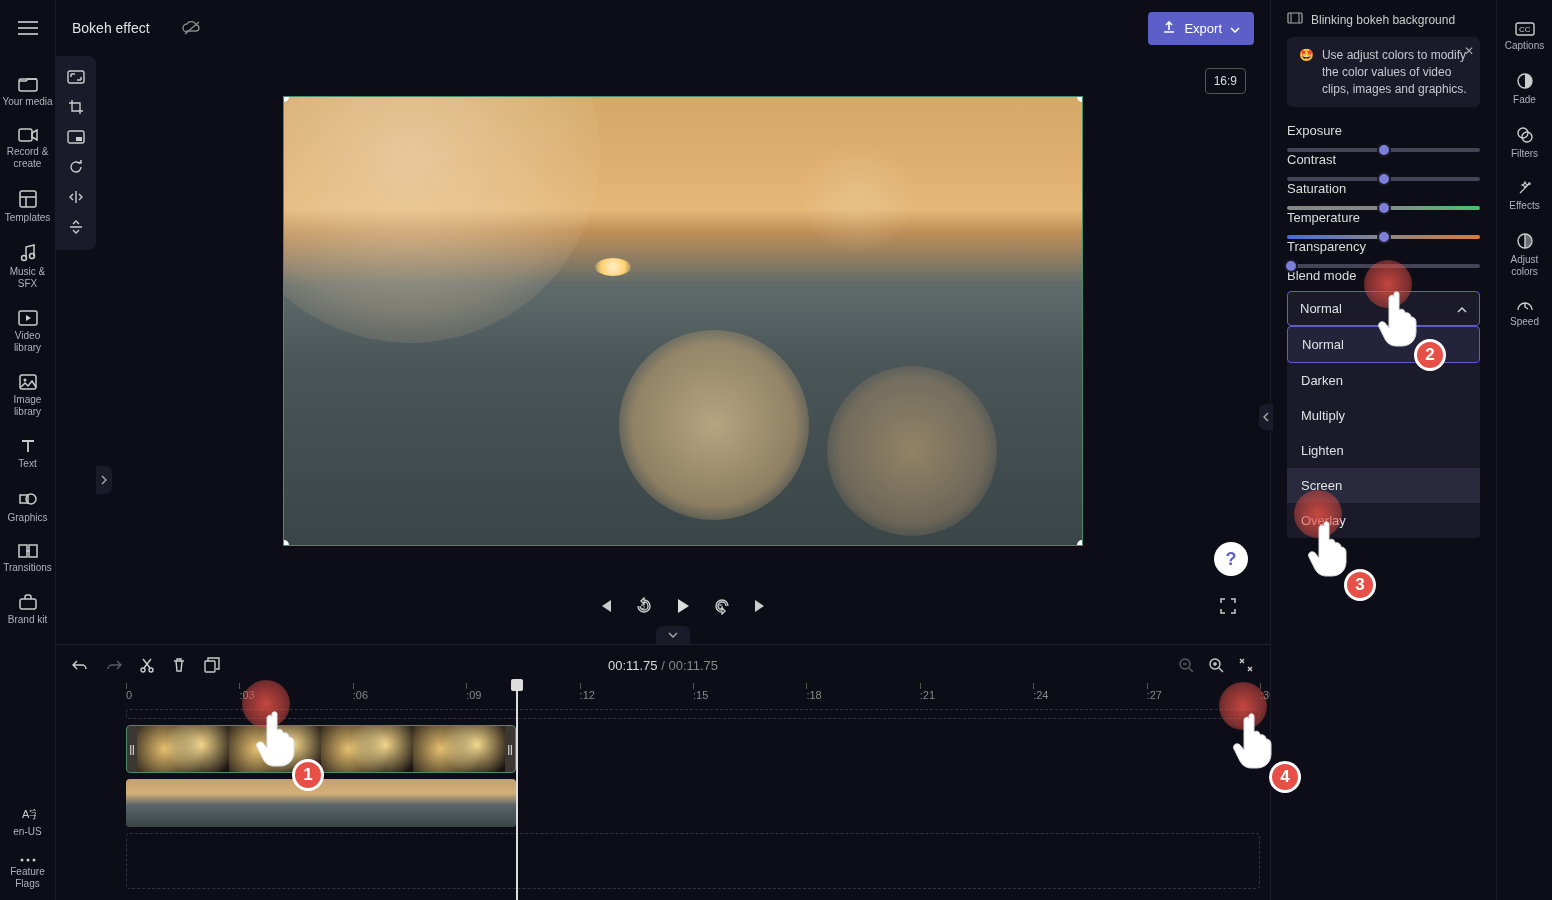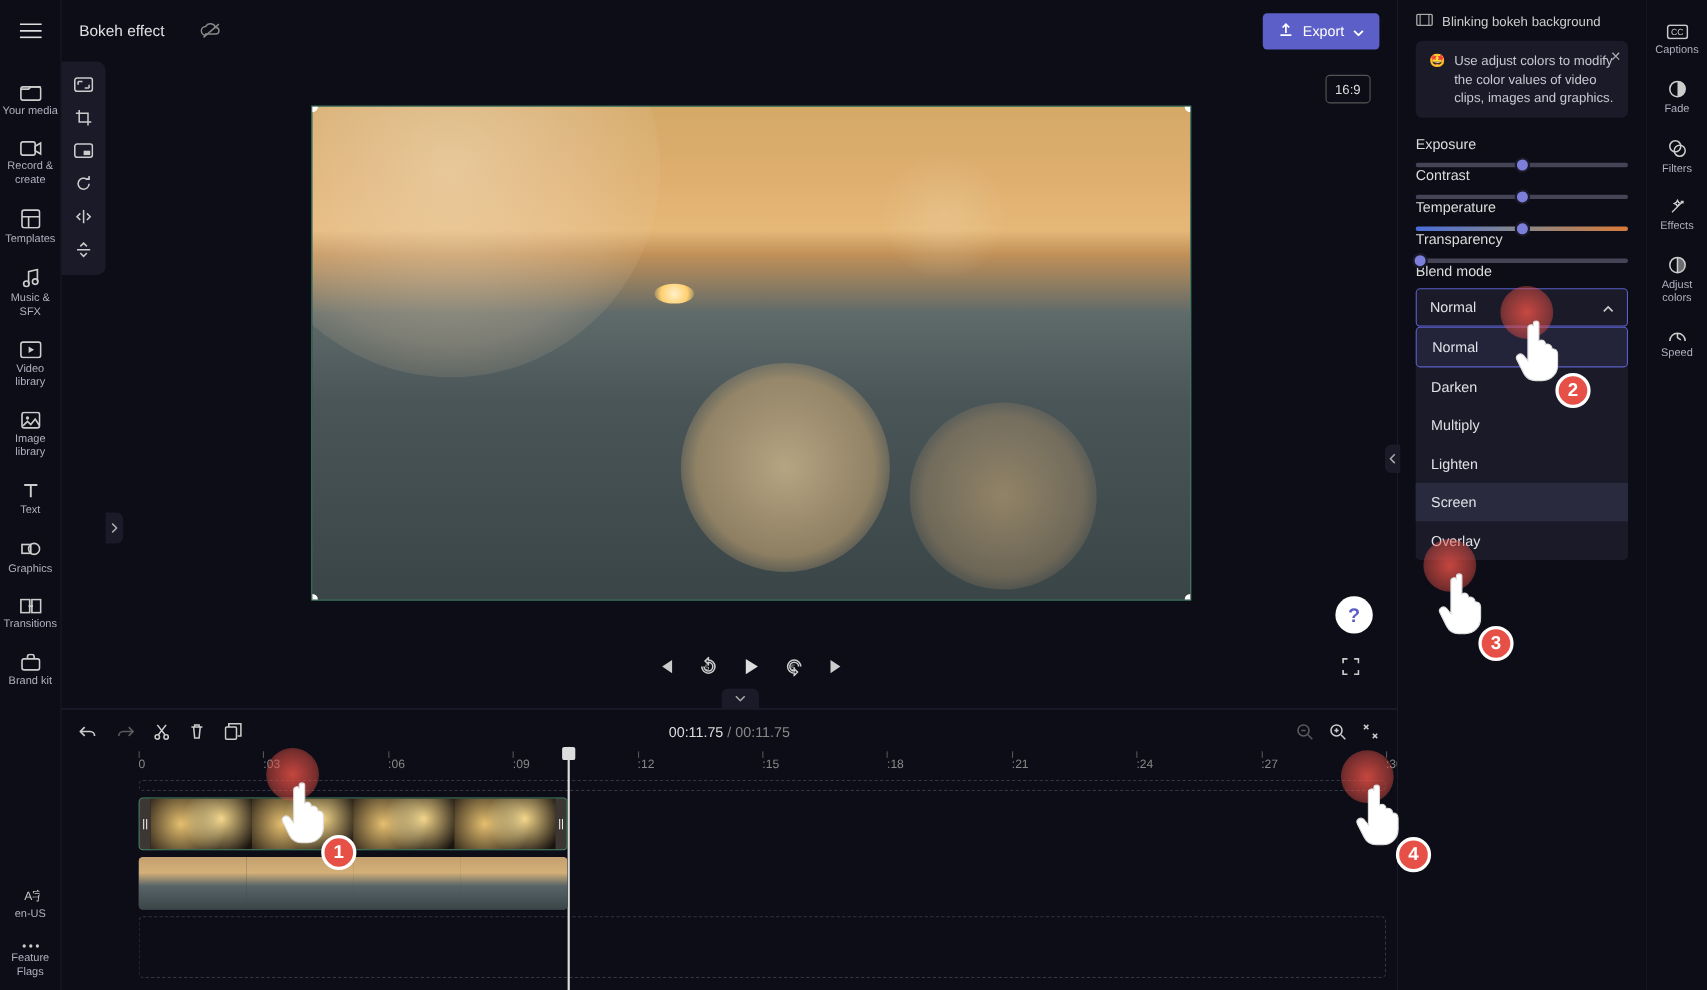--- a/index.html
+++ b/index.html
@@ -848,20 +848,26 @@
 
     <div class="slider-group">
       <div class="slider-label">Exposure</div>
       <div class="slider-track st-gray">
           <div class="slider-thumb" style="left:calc(50% - 7px)"></div>
         </div>
     </div>
     <div class="slider-group">
       <div class="slider-label">Contrast</div>
       <div class="slider-track st-gray">
+          <div class="slider-thumb" style="left:calc(50% - 7px)"></div>
+        </div>
+    </div>
+    <div class="slider-group">
+      <div class="slider-label">Saturation</div>
+      <div class="slider-track st-sat">
           <div class="slider-thumb" style="left:calc(50% - 7px)"></div>
         </div>
     </div>
     <div class="slider-group">
       <div class="slider-label">Temperature</div>
       <div class="slider-track st-temp">
           <div class="slider-thumb" style="left:calc(50% - 7px)"></div>
         </div>
     </div>
     <div class="slider-group">

